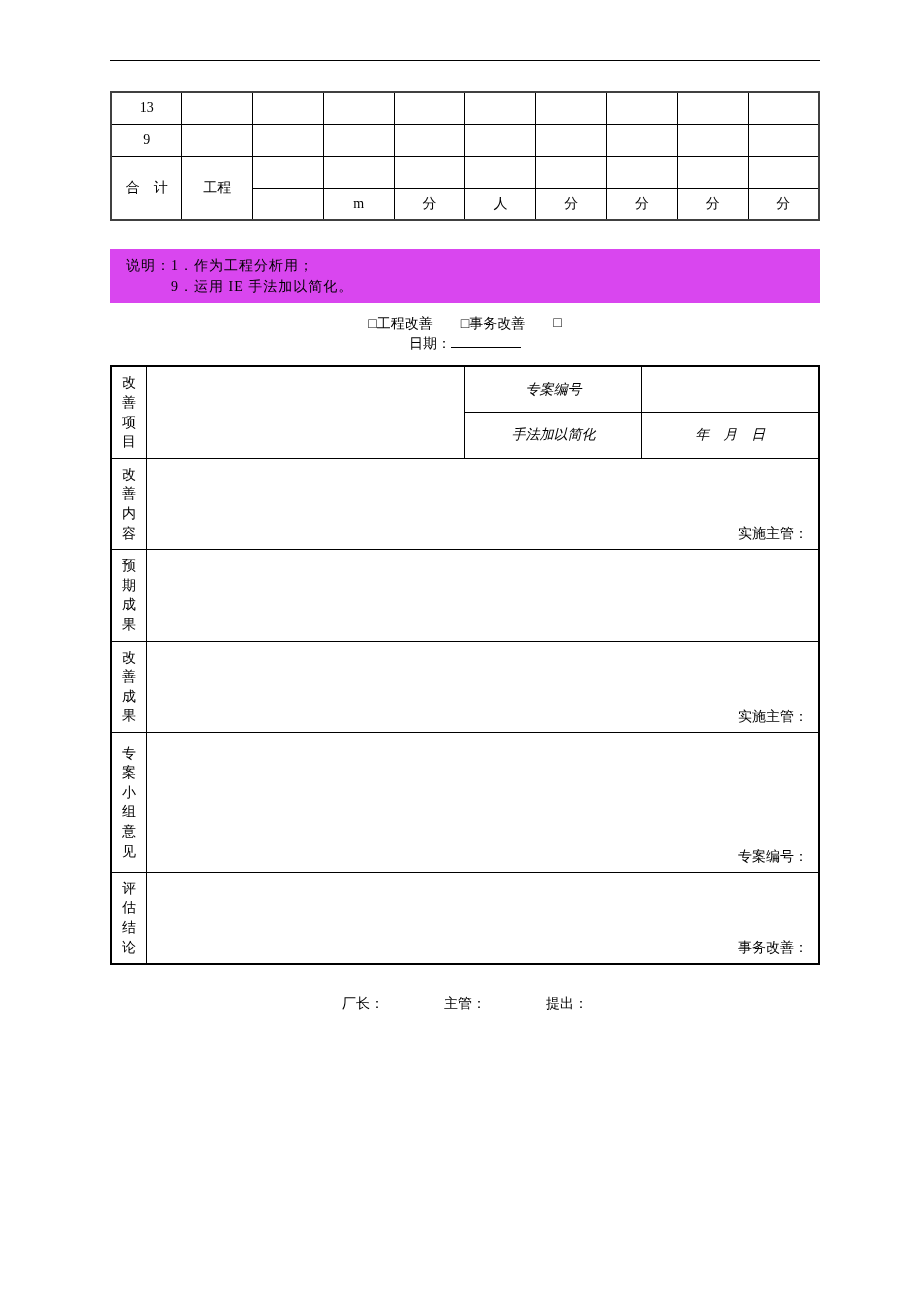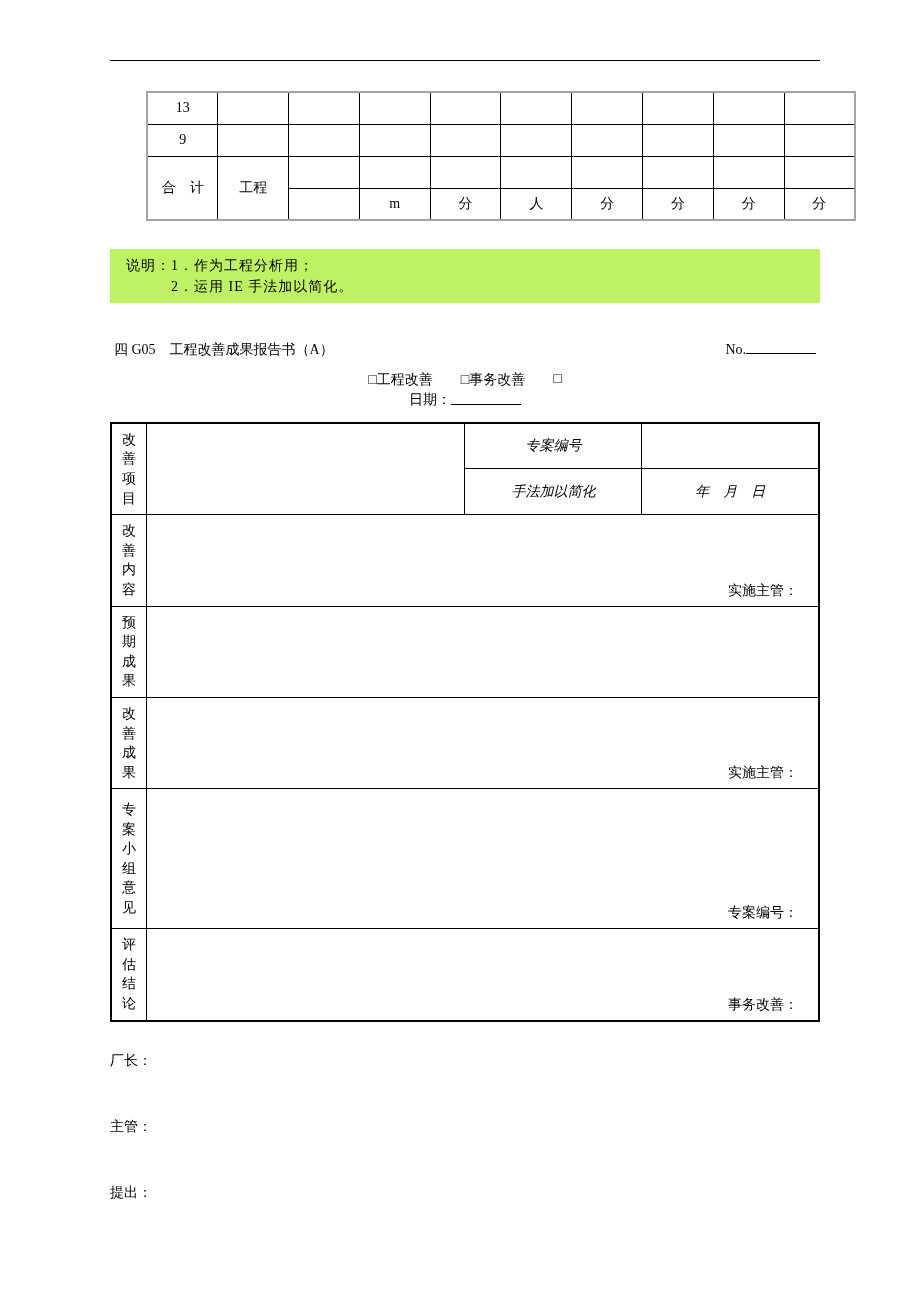--- a/index.html
+++ b/index.html
@@ -19,38 +19,37 @@
   .hr-top {
     border: none;
     border-top: 1px solid #000;
     margin: 0 0 30px 0;
   }
 
   
   table.t1 {
     border-collapse: collapse;
     width: 100%;
-    border: 2px solid #a3a3a3;
+    border: 2px solid #404040;
     table-layout: fixed;
-    margin-left: 36px;
   }
   table.t1 td {
     border: 1px solid #000;
     height: 32px;
     text-align: center;
     vertical-align: middle;
     font-size: 14px;
   }
   table.t1 .c1 { width: 10%; }
   table.t1 .c2 { width: 10%; }
   table.t1 .cw { width: 10%; }
 
   
   .note {
-    background: #bef264;
+    background: #d946ef;
     padding: 6px 8px 6px 16px;
     margin-top: 28px;
     line-height: 1.5;
     letter-spacing: 1px;
   }
 
   
   .sec-line {
     margin-top: 36px;
     display: flex;
@@ -94,32 +93,31 @@
     text-align: center;
     padding: 6px 0;
     line-height: 1.4;
   }
   table.t2 .lab span { display: block; }
   .hcell { height: 40px; }
   .big { height: 90px; position: relative; }
   .big6 { height: 140px; position: relative; }
   .signer {
     position: absolute;
-    right: 20px;
+    right: 10px;
     bottom: 6px;
   }
   .mid { text-align: center; font-style: italic; }
 
   
   .footer {
     margin-top: 30px;
     display: flex;
     justify-content: center;
-    gap: 48px;
-    flex-direction: column;
+    gap: 60px;
   }
 </style>
 </head>
 <body>
 
 <div class="page">
   <hr class="hr-top">
 
   <table class="t1">
     <colgroup>
@@ -179,29 +177,23 @@
       <td>分</td>
       <td>分</td>
       <td>分</td>
       <td>分</td>
     </tr>
   </tbody>
     </table>
 
   <div class="note">
     <span>说明：</span><span>1．作为工程分析用；</span><br>
-    <span style="visibility:hidden">说明：</span><span>2．运用 IE 手法加以简化。</span>
+    <span style="visibility:hidden">说明：</span><span>9．运用 IE 手法加以简化。</span>
   </div>
 
-  <div class="sec-line">
-    <span>四 G05　工程改善成果报告书（A）</span>
-    <span class="no-field">
-      <span>No.</span><span class="ul"></span>
-    </span>
-  </div>
 
   <div class="check-line">
     <span class="left">
       <span>□工程改善</span>
       <span>□事务改善</span>
       <span>□</span>
     </span>
     <span class="date-field">
       <span>日期：</span><span class="ul"></span>
     </span>

